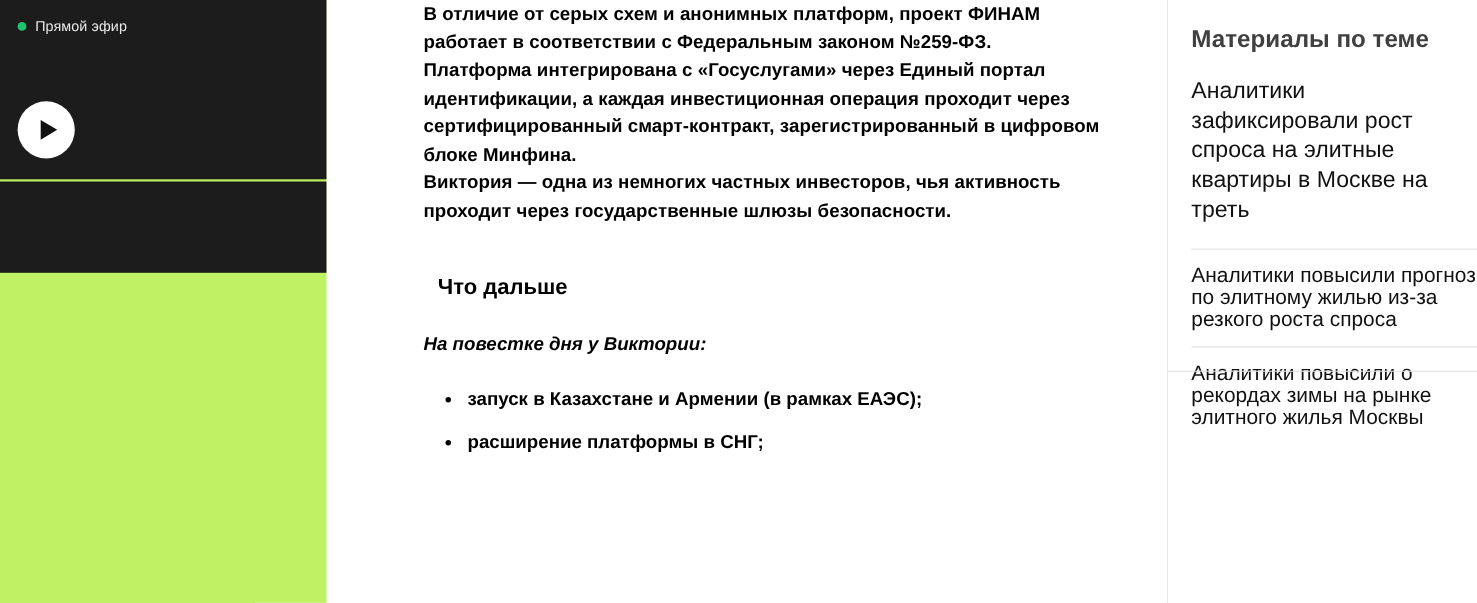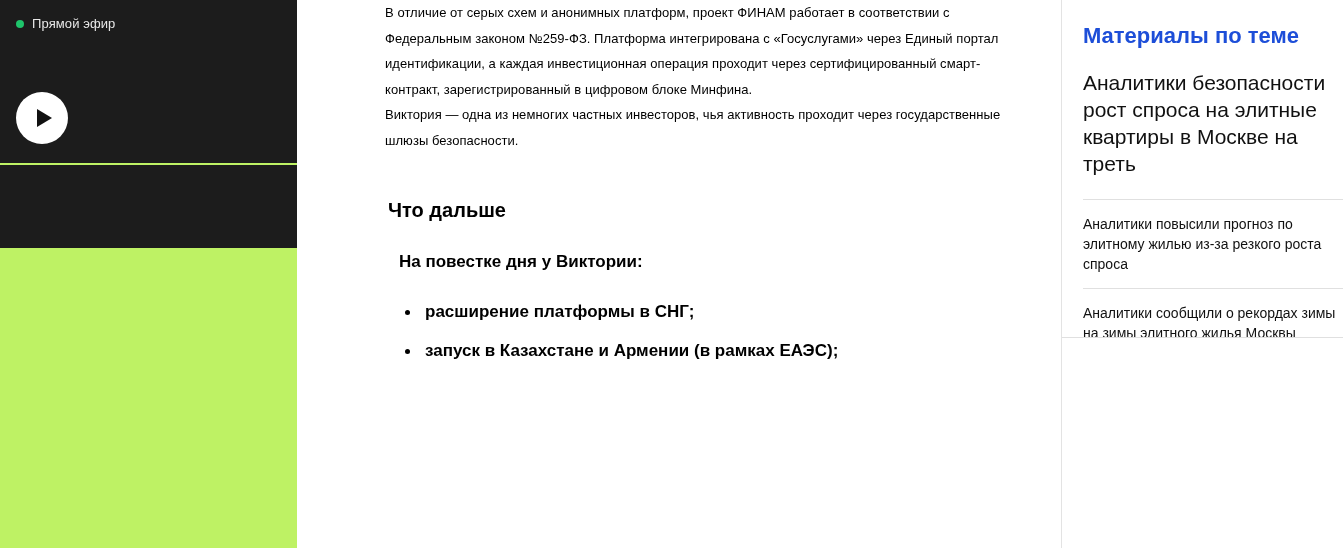--- a/index.html
+++ b/index.html
@@ -100,40 +100,41 @@
     background: #ffffff;
     border-right: 1px solid #e3e3e3;
     box-sizing: border-box;
     overflow: hidden;
   }
   .article-inner {
     padding: 0 60px 0 88px;
   }
   .p-bold {
     margin: 0;
-    font-size: 13px;
+    font-size: 17px;
     line-height: 25.5px;
-    font-weight: normal;
+    font-weight: bold;
     color: #000000;
     letter-spacing: 0.05px;
   }
   .p-gap-1 { margin-top: 0; }
   .p-gap-2 { }
   .h-sub {
-    margin: 44px 0 0 3px;
+    margin: 44px 0 0 13px;
     font-size: 20px;
     line-height: 26px;
     font-weight: bold;
     color: #000000;
   }
   .p-agenda {
-    margin: 27px 0 0 14px;
+    margin: 27px 0 0 0;
     font-size: 17px;
     line-height: 24px;
     font-weight: bold;
+    font-style: italic;
   }
   ul.bullets {
     margin: 26px 0 0 0;
     padding: 0 0 0 20px;
     list-style: none;
   }
   ul.bullets li {
     position: relative;
     font-size: 17px;
     line-height: 24.5px;
@@ -162,37 +163,37 @@
     background: #ffffff;
     box-sizing: border-box;
     padding: 0 0 0 21px;
     overflow: hidden;
   }
   .related-title {
     margin: 22px 0 0 0;
     font-size: 22px;
     line-height: 28px;
     font-weight: bold;
-    color: #1d4ed8;
+    color: #404040;
   }
   .related-lead {
     margin: 19px 0 0 0;
     font-size: 21px;
     line-height: 27px;
     font-weight: normal;
     color: #111111;
     cursor: pointer;
   }
   .related-divider {
     height: 1px;
     background: #e0e0e0;
     margin: 22px 0 0 0;
   }
   .related-item {
-    font-size: 14px;
+    font-size: 19px;
     line-height: 20px;
     color: #111111;
     padding: 14px 0 14px 0;
     cursor: pointer;
   }
   .related-sep {
     height: 1px;
     background: #e0e0e0;
   }
   .related-bottom-rule {
@@ -222,29 +223,29 @@
     <div class="live-sub"></div>
   </div>
 
   <div class="article">
     <div class="article-inner">
       <p class="p-bold p-gap-1">В отличие от серых схем и анонимных платформ, проект ФИНАМ работает в соответствии с Федеральным законом №259-ФЗ. Платформа интегрирована с «Госуслугами» через Единый портал идентификации, а каждая инвестиционная операция проходит через сертифицированный смарт-контракт, зарегистрированный в цифровом блоке Минфина.</p>
       <p class="p-bold p-gap-2">Виктория — одна из немногих частных инвесторов, чья активность проходит через государственные шлюзы безопасности.</p>
       <h2 class="h-sub">Что дальше</h2>
       <p class="p-agenda">На повестке дня у Виктории:</p>
       <ul class="bullets">
+        <li>запуск в Казахстане и Армении (в рамках ЕАЭС);</li>
         <li>расширение платформы в СНГ;</li>
-        <li>запуск в Казахстане и Армении (в рамках ЕАЭС);</li>
       </ul>
     </div>
   </div>
 
   <div class="related">
     <h2 class="related-title">Материалы по теме</h2>
-    <a class="related-lead" style="display:block;text-decoration:none;">Аналитики безопасности рост спроса на элитные квартиры в Москве на треть</a>
+    <a class="related-lead" style="display:block;text-decoration:none;">Аналитики зафиксировали рост спроса на элитные квартиры в Москве на треть</a>
     <div class="related-divider"></div>
     <div class="related-item">Аналитики повысили прогноз по элитному жилью из-за резкого роста спроса</div>
     <div class="related-sep"></div>
-    <div class="related-item">Аналитики сообщили о рекордах зимы на зимы элитного жилья Москвы</div>
+    <div class="related-item">Аналитики повысили о рекордах зимы на рынке элитного жилья Москвы</div>
   </div>
   <div class="related-bottom-rule"></div>
 
 </div>
 
 </body></html>

